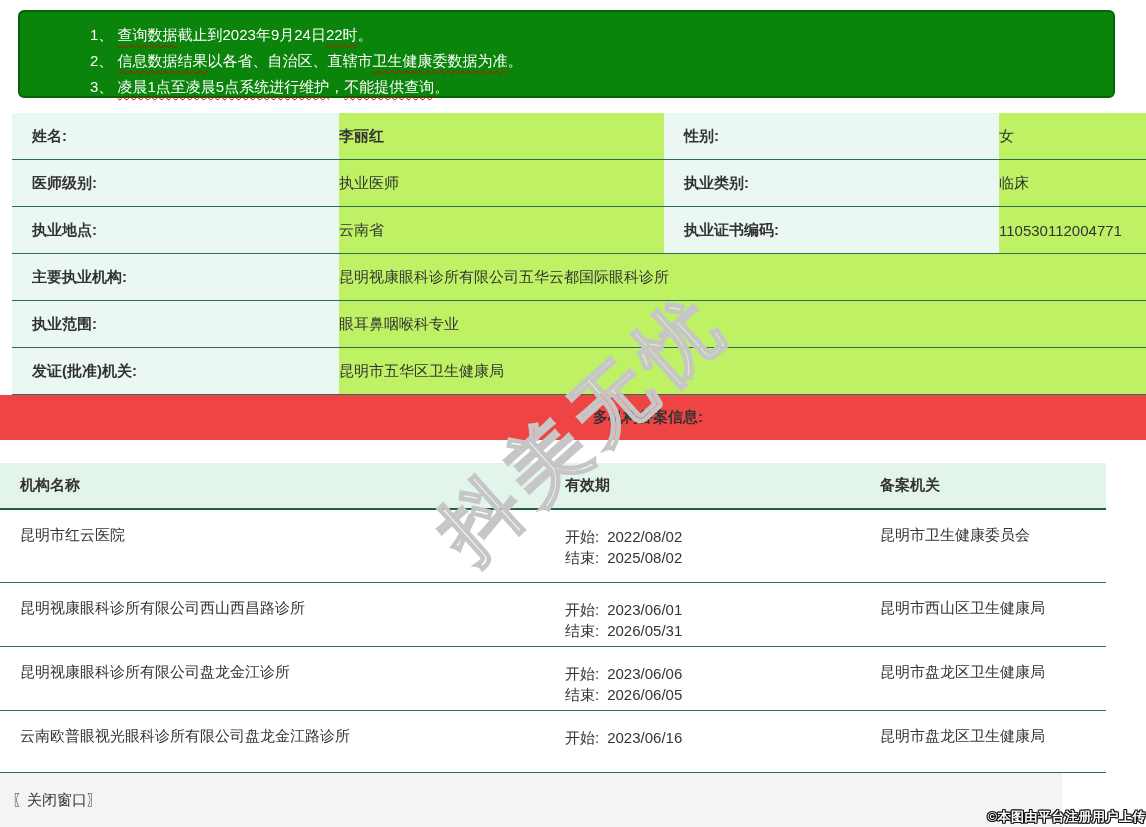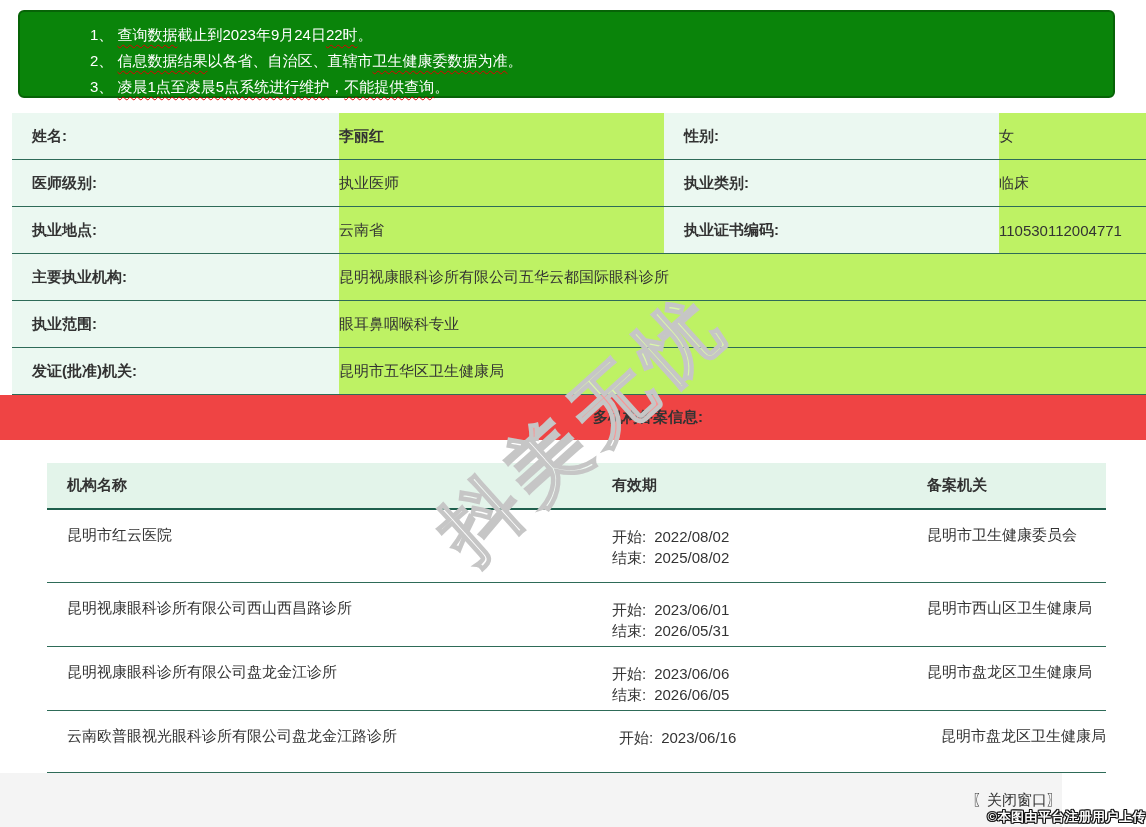--- a/index.html
+++ b/index.html
@@ -34,39 +34,39 @@
   .ivalue.strong { font-weight: bold; }
 
   
   .section-band {
     position: absolute; left: 0; top: 395px; width: 1146px; height: 45px;
     background: #ef4444; display: flex; align-items: center; justify-content: center;
   }
   .section-band .title { font-weight: bold; font-size: 15px; text-indent: 150px; }
 
   
-  .morg-table { position: absolute; left: 0; top: 463px; width: 1106px; padding-left: 47px; }
+  .morg-table { position: absolute; left: 0; top: 463px; width: 1106px; }
   .mrow { display: grid; grid-template-columns: 545px 315px 1fr; }
   .mrow.head {
     height: 47px; background: #e3f4ea; border-bottom: 2px solid #1f5f4c;
     align-items: center; font-weight: bold;
   }
   .mrow.data { background: #ffffff; border-bottom: 1px solid #2e6b58; padding-top: 16px; }
   .mrow.data.r1 { height: 73px; }
   .mrow.data.r2 { height: 64px; }
   .mrow.data.r3 { height: 64px; }
-  .mrow.data.r4 { height: 62px; gap: 7px; }
+  .mrow.data.r4 { height: 62px; }
   .mcell { padding-left: 20px; }
   .dates div { line-height: 21px; }
   .dates .dval { margin-left: 8px; }
 
   
   .footer {
     position: absolute; left: 0; top: 773px; width: 1062px; height: 54px;
-    background: #f4f4f4; text-align: right; padding-top: 18px;
+    background: #f4f4f4; text-align: left; padding-top: 18px;
   }
   .close-link { color: #333; cursor: pointer; font-size: 15px; display: inline-block; text-indent: 12px; }
 
   .credit {
     position: absolute; right: 0; bottom: 1px; font-size: 13px; font-weight: bold;
     color: #ffffff; letter-spacing: 0.5px; z-index: 30;
     text-shadow: -1px -1px 0 #111, 1px -1px 0 #111, -1px 1px 0 #111, 1px 1px 0 #111,
                  0 -1px 0 #111, 0 1px 0 #111, -1px 0 0 #111, 1px 0 0 #111;
   }
 

